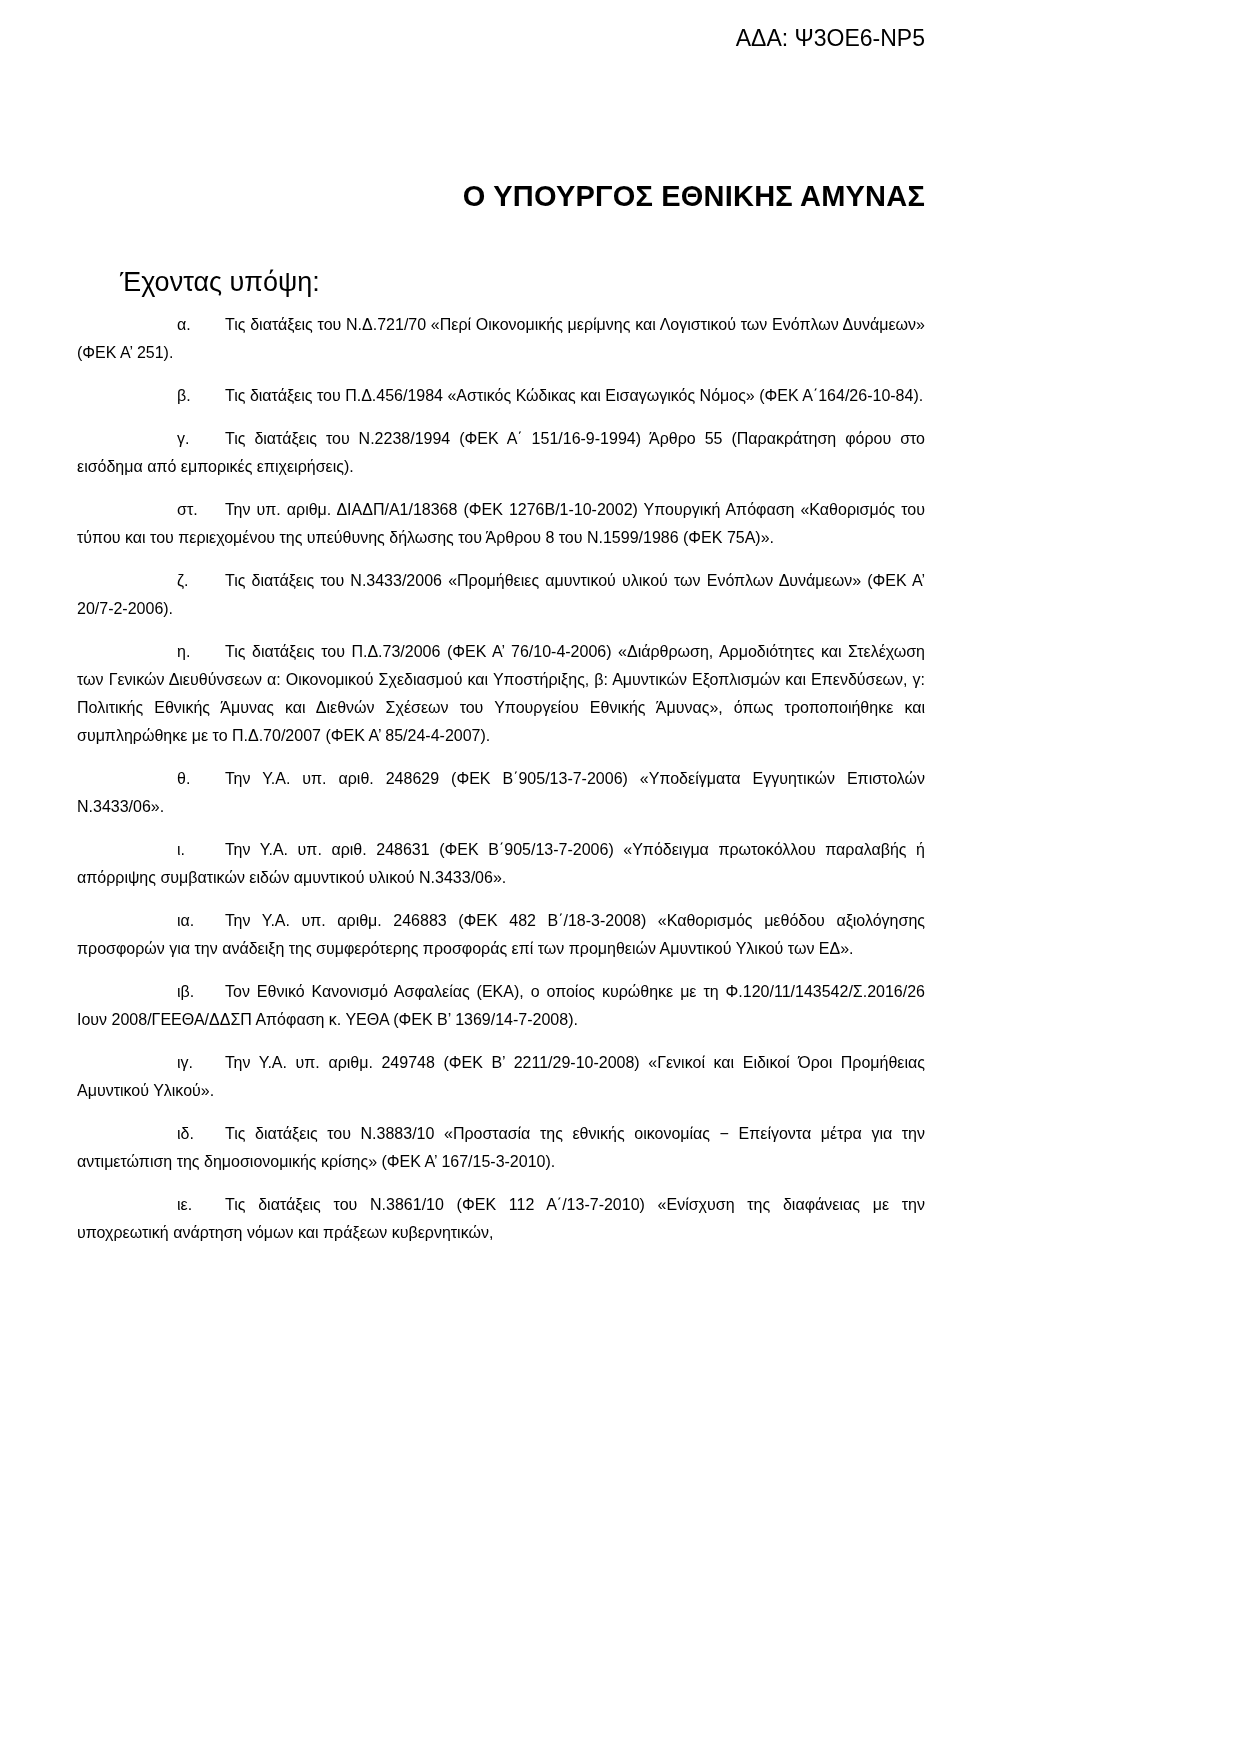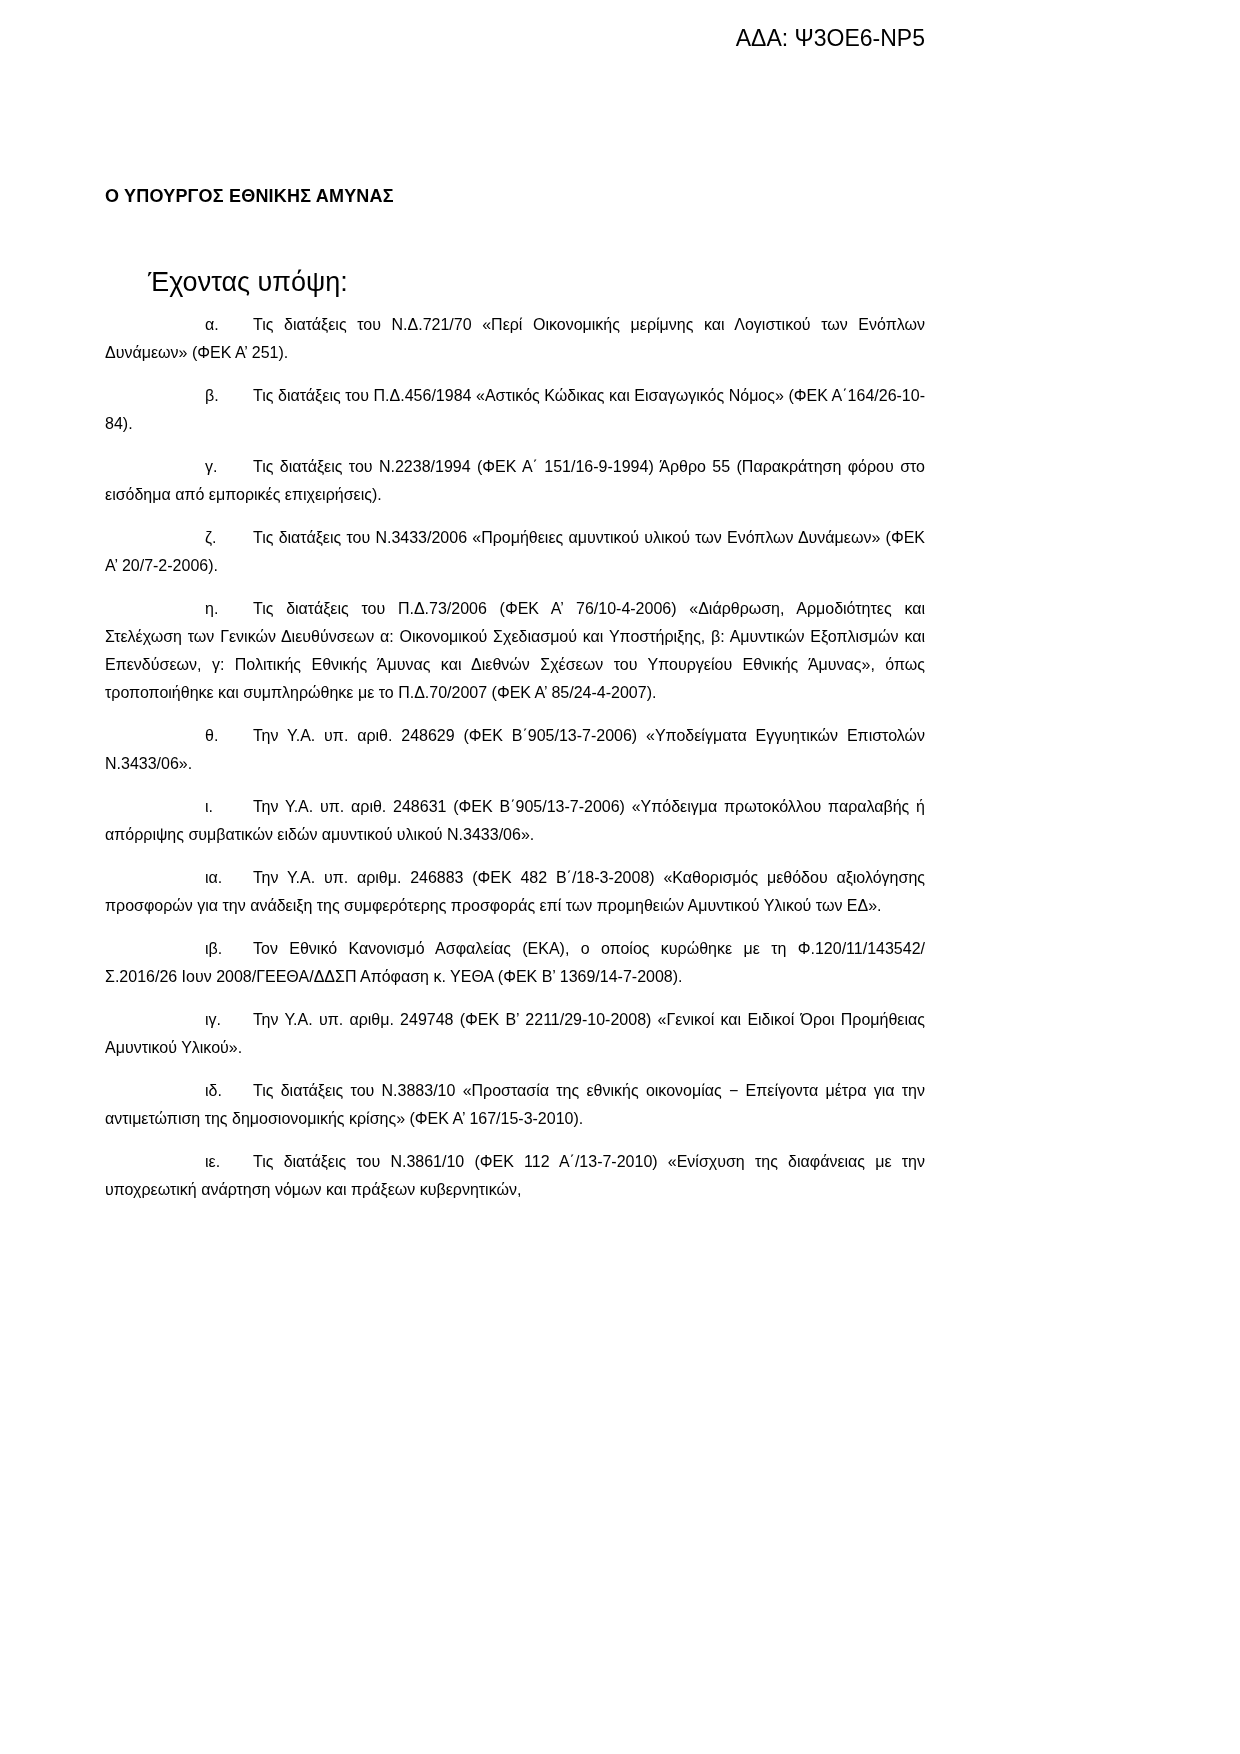--- a/index.html
+++ b/index.html
@@ -14,32 +14,32 @@
     color: #000000;
   }
   .page {
     position: relative;
     width: 1240px;
     height: 1754px;
     background: #ffffff;
     overflow: hidden;
   }
   .content {
-    padding: 24px 315px 0 105px; 
+    padding: 24px 315px 0 77px; 
   }
   .ada-line {
     text-align: right;
     font-size: 23px;
     line-height: 28px;
     white-space: nowrap;
   }
   .doc-title {
     margin-top: 130px;
-    text-align: left;
-    font-size: 18px;
+    text-align: right;
+    font-size: 29px;
     font-weight: bold;
     line-height: 28px;
     letter-spacing: 0.2px;
   }
   .intro-line {
     margin-top: 58px;
     font-size: 27px;
     line-height: 28px;
     text-indent: 43px;
   }
@@ -67,20 +67,21 @@
     <div class="ada-line">ΑΔΑ: Ψ3ΟΕ6-ΝΡ5</div>
 
     <div class="doc-title">Ο ΥΠΟΥΡΓΟΣ ΕΘΝΙΚΗΣ ΑΜΥΝΑΣ</div>
 
     <div class="intro-line">Έχοντας υπόψη:</div>
 
     <div class="provisions">
         <p class="para"><span class="tab"></span><span class="item-label">α.</span><span class="item-text">Τις διατάξεις του Ν.Δ.721/70 «Περί Οικονομικής μερίμνης και Λογιστικού των Ενόπλων Δυνάμεων» (ΦΕΚ Α’ 251).</span></p>
         <p class="para"><span class="tab"></span><span class="item-label">β.</span><span class="item-text">Τις διατάξεις του Π.Δ.456/1984 «Αστικός Κώδικας και Εισαγωγικός Νόμος» (ΦΕΚ Α΄164/26-10-84).</span></p>
         <p class="para"><span class="tab"></span><span class="item-label">γ.</span><span class="item-text">Τις διατάξεις του Ν.2238/1994 (ΦΕΚ Α΄ 151/16-9-1994) Άρθρο 55 (Παρακράτηση φόρου στο εισόδημα από εμπορικές επιχειρήσεις).</span></p>
+        <p class="para"><span class="tab"></span><span class="item-label">στ.</span><span class="item-text">Την υπ. αριθμ. ΔΙΑΔΠ/Α1/18368 (ΦΕΚ 1276Β/1-10-2002) Υπουργική Απόφαση «Καθορισμός του τύπου και του περιεχομένου της υπεύθυνης δήλωσης του Άρθρου 8 του Ν.1599/1986 (ΦΕΚ 75Α)».</span></p>
         <p class="para"><span class="tab"></span><span class="item-label">ζ.</span><span class="item-text">Τις διατάξεις του Ν.3433/2006 «Προμήθειες αμυντικού υλικού των Ενόπλων Δυνάμεων» (ΦΕΚ Α’ 20/7-2-2006).</span></p>
         <p class="para"><span class="tab"></span><span class="item-label">η.</span><span class="item-text">Τις διατάξεις του Π.Δ.73/2006 (ΦΕΚ Α’ 76/10-4-2006) «Διάρθρωση, Αρμοδιότητες και Στελέχωση των Γενικών Διευθύνσεων α: Οικονομικού Σχεδιασμού και Υποστήριξης, β: Αμυντικών Εξοπλισμών και Επενδύσεων, γ: Πολιτικής Εθνικής Άμυνας και Διεθνών Σχέσεων του Υπουργείου Εθνικής Άμυνας», όπως τροποποιήθηκε και συμπληρώθηκε με το Π.Δ.70/2007 (ΦΕΚ Α’ 85/24-4-2007).</span></p>
         <p class="para"><span class="tab"></span><span class="item-label">θ.</span><span class="item-text">Την Υ.Α. υπ. αριθ. 248629 (ΦΕΚ Β΄905/13-7-2006) «Υποδείγματα Εγγυητικών Επιστολών Ν.3433/06».</span></p>
         <p class="para"><span class="tab"></span><span class="item-label">ι.</span><span class="item-text">Την Υ.Α. υπ. αριθ. 248631 (ΦΕΚ Β΄905/13-7-2006) «Υπόδειγμα πρωτοκόλλου παραλαβής ή απόρριψης συμβατικών ειδών αμυντικού υλικού Ν.3433/06».</span></p>
         <p class="para"><span class="tab"></span><span class="item-label">ια.</span><span class="item-text">Την Υ.Α. υπ. αριθμ. 246883 (ΦΕΚ 482 Β΄/18-3-2008) «Καθορισμός μεθόδου αξιολόγησης προσφορών για την ανάδειξη της συμφερότερης προσφοράς επί των προμηθειών Αμυντικού Υλικού των ΕΔ».</span></p>
         <p class="para"><span class="tab"></span><span class="item-label">ιβ.</span><span class="item-text">Τον Εθνικό Κανονισμό Ασφαλείας (ΕΚΑ), ο οποίος κυρώθηκε με τη Φ.120/11/143542/Σ.2016/26 Ιουν 2008/ΓΕΕΘΑ/ΔΔΣΠ Απόφαση κ. ΥΕΘΑ (ΦΕΚ Β’ 1369/14-7-2008).</span></p>
         <p class="para"><span class="tab"></span><span class="item-label">ιγ.</span><span class="item-text">Την Υ.Α. υπ. αριθμ. 249748 (ΦΕΚ Β’ 2211/29-10-2008) «Γενικοί και Ειδικοί Όροι Προμήθειας Αμυντικού Υλικού».</span></p>
         <p class="para"><span class="tab"></span><span class="item-label">ιδ.</span><span class="item-text">Τις διατάξεις του Ν.3883/10 «Προστασία της εθνικής οικονομίας − Επείγοντα μέτρα για την αντιμετώπιση της δημοσιονομικής κρίσης» (ΦΕΚ Α’ 167/15-3-2010).</span></p>
         <p class="para"><span class="tab"></span><span class="item-label">ιε.</span><span class="item-text">Τις διατάξεις του Ν.3861/10 (ΦΕΚ 112 Α΄/13-7-2010) «Ενίσχυση της διαφάνειας με την υποχρεωτική ανάρτηση νόμων και πράξεων κυβερνητικών,</span></p>
       </div>

